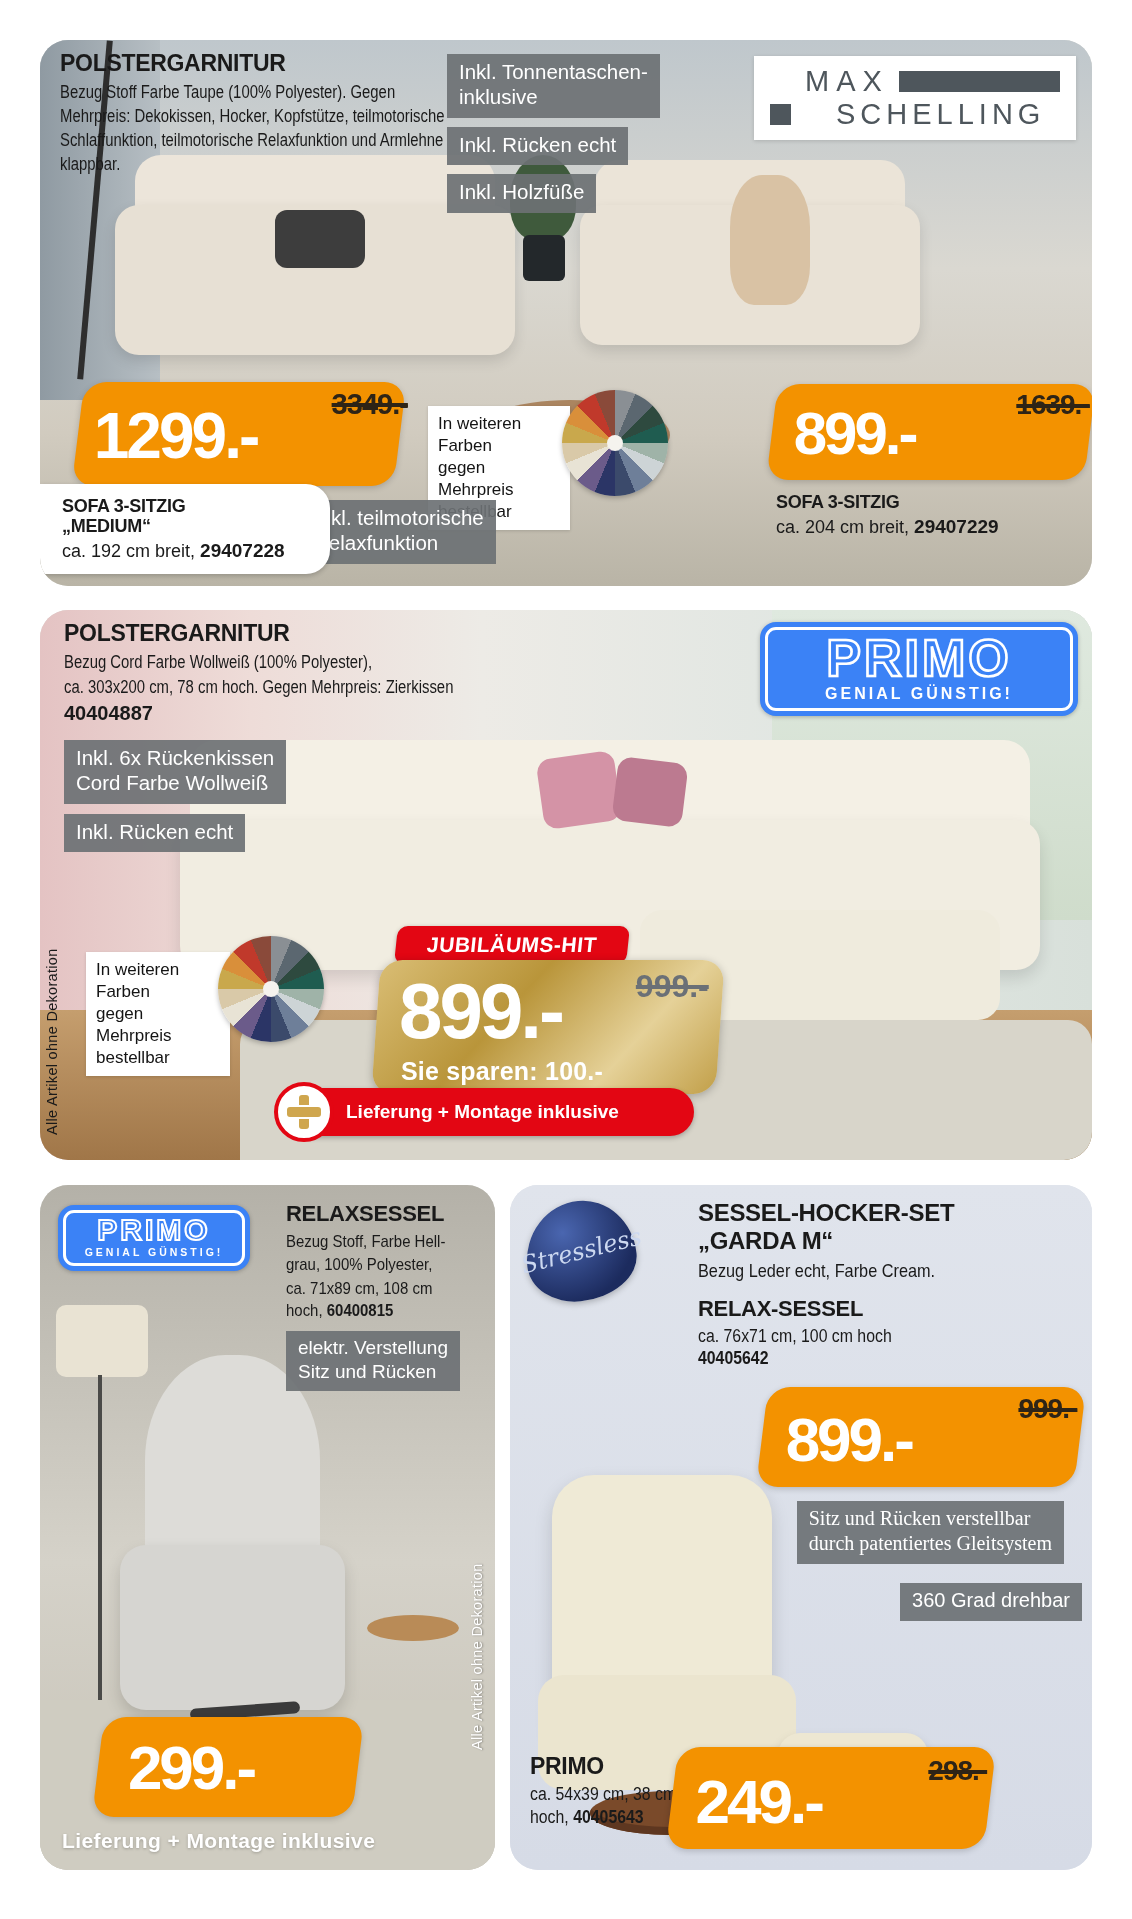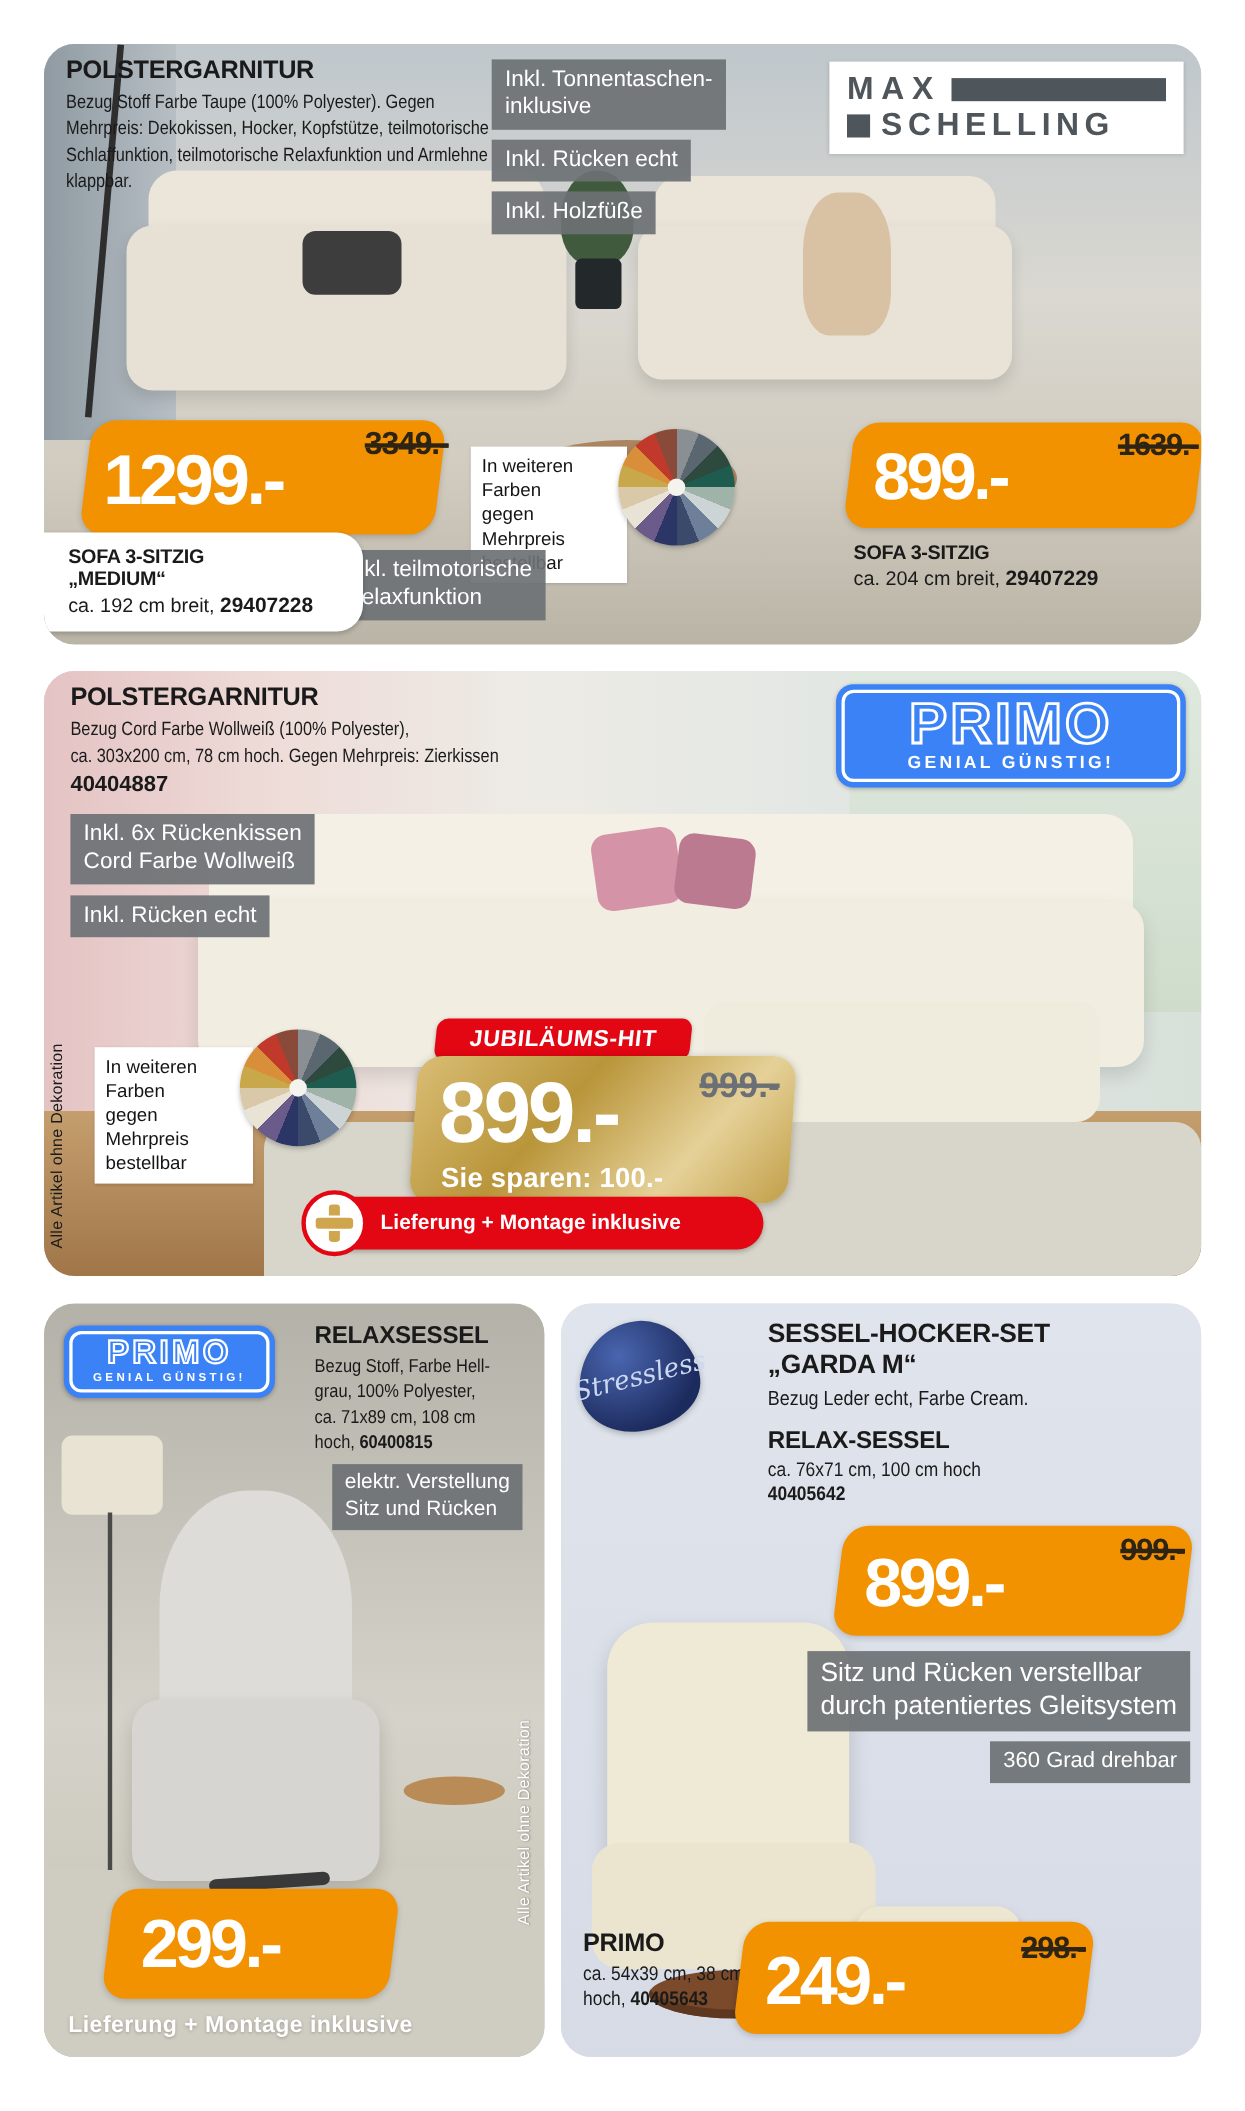--- a/index.html
+++ b/index.html
@@ -22,21 +22,21 @@
   .title{font-weight:800;font-size:23px;letter-spacing:-.3px;}
   .desc{font-size:17.5px;line-height:1.38;margin-top:3px;}
   .vertical-note{writing-mode:vertical-rl;transform:rotate(180deg);font-size:14.5px;letter-spacing:.3px;}
   .white-label{background:#fff;border-radius:0 24px 24px 0;box-shadow:0 2px 5px rgba(0,0,0,.2);}
   .pname{font-weight:800;font-size:18px;line-height:1.12;letter-spacing:-.3px;}
   .psize{font-size:18px;margin-top:4px;}
   .psize b{font-size:19px;}
   
   .maxschelling{background:#fff;color:#4E565C;padding:10px 16px;display:flex;flex-direction:column;justify-content:center;gap:4px;box-shadow:0 1px 4px rgba(0,0,0,.15);}
   .ms-row{display:flex;align-items:center;gap:10px;}
-  .ms-txt{font-weight:700;font-size:29px;letter-spacing:7px;line-height:1;}
+  .ms-txt{font-weight:400;font-size:29px;letter-spacing:7px;line-height:1;margin-left:35px;}
   .ms-bar{flex:1;height:21px;background:#4E565C;}
   .ms-sq{width:21px;height:21px;background:#4E565C;flex:0 0 auto;}
   .primo{background:#3b82f6;border-radius:16px;padding:5px;box-shadow:0 1px 4px rgba(0,0,0,.25);}
   .primo .inner{border:3px solid #fff;border-radius:11px;text-align:center;padding:2px 6px 5px;}
   .primo .word{font-weight:800;color:transparent;-webkit-text-stroke:2.6px #fff;letter-spacing:3px;line-height:1;}
   .primo .tag{color:#fff;font-weight:700;letter-spacing:3px;margin-top:1px;}
   .stressless{position:absolute;border-radius:52% 48% 55% 45%/60% 58% 42% 40%;background:radial-gradient(ellipse at 35% 30%,#4a66b0,#1C2B5E 72%);display:flex;align-items:center;justify-content:center;transform:rotate(-6deg);box-shadow:0 2px 6px rgba(0,0,0,.25);}
   .stressless span{font-family:"DejaVu Serif","Liberation Serif",serif;font-style:italic;color:#ccd8f0;font-size:24px;transform:rotate(-8deg);}
   
   .hit-banner{position:absolute;background:#E30613;color:#fff;font-weight:800;font-size:21px;letter-spacing:.5px;text-align:center;border-radius:10px;transform:skewX(-6deg);padding:7px 0;box-shadow:0 1px 4px rgba(0,0,0,.25);}
@@ -208,21 +208,21 @@
 
   <div class="abs" style="left:246px;top:16px;width:205px;">
     <div class="title" style="font-size:22px;">RELAXSESSEL</div>
     <div class="desc pre condensed88" style="font-size:17px;width:220px;">Bezug Stoff, Farbe Hell-
 grau, 100% Polyester,
 ca. 71x89 cm, 108 cm</div>
     <div class="condensed88" style="font-size:17px;margin-top:1px;">
       <span>hoch,</span>
       <b class="sku">60400815</b>
     </div>
-    <div style="display:flex;flex-direction:column;align-items:center;gap:3px;margin-top:10px;">
+    <div style="display:flex;flex-direction:column;align-items:flex-start;gap:3px;margin-top:10px;">
       <div class="glabel" style="font-size:19px;">elektr. Verstellung
 Sitz und Rücken</div>
     </div>
   </div>
 
   <div class="abs vertical-note" style="right:10px;top:330px;height:235px;color:#fff;text-shadow:0 1px 2px rgba(0,0,0,.4);">Alle Artikel ohne Dekoration</div>
 
   <div class="price-badge" style="left:58px;top:532px;width:260px;height:100px;">
     <span class="big" style="left:30px;top:20px;font-size:62px;">299.-</span>
   </div>
@@ -250,21 +250,21 @@
     <div class="title" style="font-size:22px;margin-top:12px;">RELAX-SESSEL</div>
     <div class="desc condensed88" style="font-size:18px;margin-top:2px;">ca. 76x71 cm, 100 cm hoch</div>
     <div class="sku condensed88" style="font-size:18px;">40405642</div>
   </div>
 
   <div class="price-badge" style="left:252px;top:202px;width:318px;height:100px;">
     <span class="big" style="left:24px;top:22px;font-size:62px;">899.-</span>
     <span class="old" style="right:6px;top:6px;font-size:28px;">999.-</span>
   </div>
 
-  <div class="glabel abs" style="right:10px;top:316px;font-size:24px;">Sitz und Rücken verstellbar
+  <div class="glabel abs" style="right:28px;top:316px;font-size:20px;font-family:Liberation Serif, serif;">Sitz und Rücken verstellbar
 durch patentiertes Gleitsystem</div>
   <div class="glabel abs" style="right:10px;top:398px;font-size:20px;">360 Grad drehbar</div>
 
   <div class="abs" style="left:20px;top:568px;width:230px;">
     <div class="title" style="font-size:23px;">PRIMO</div>
     <div class="desc condensed88" style="font-size:18px;margin-top:2px;">ca. 54x39 cm, 38 cm</div>
     <div class="condensed88" style="font-size:18px;">
       <span>hoch,</span>
       <b class="sku">40405643</b>
     </div>

